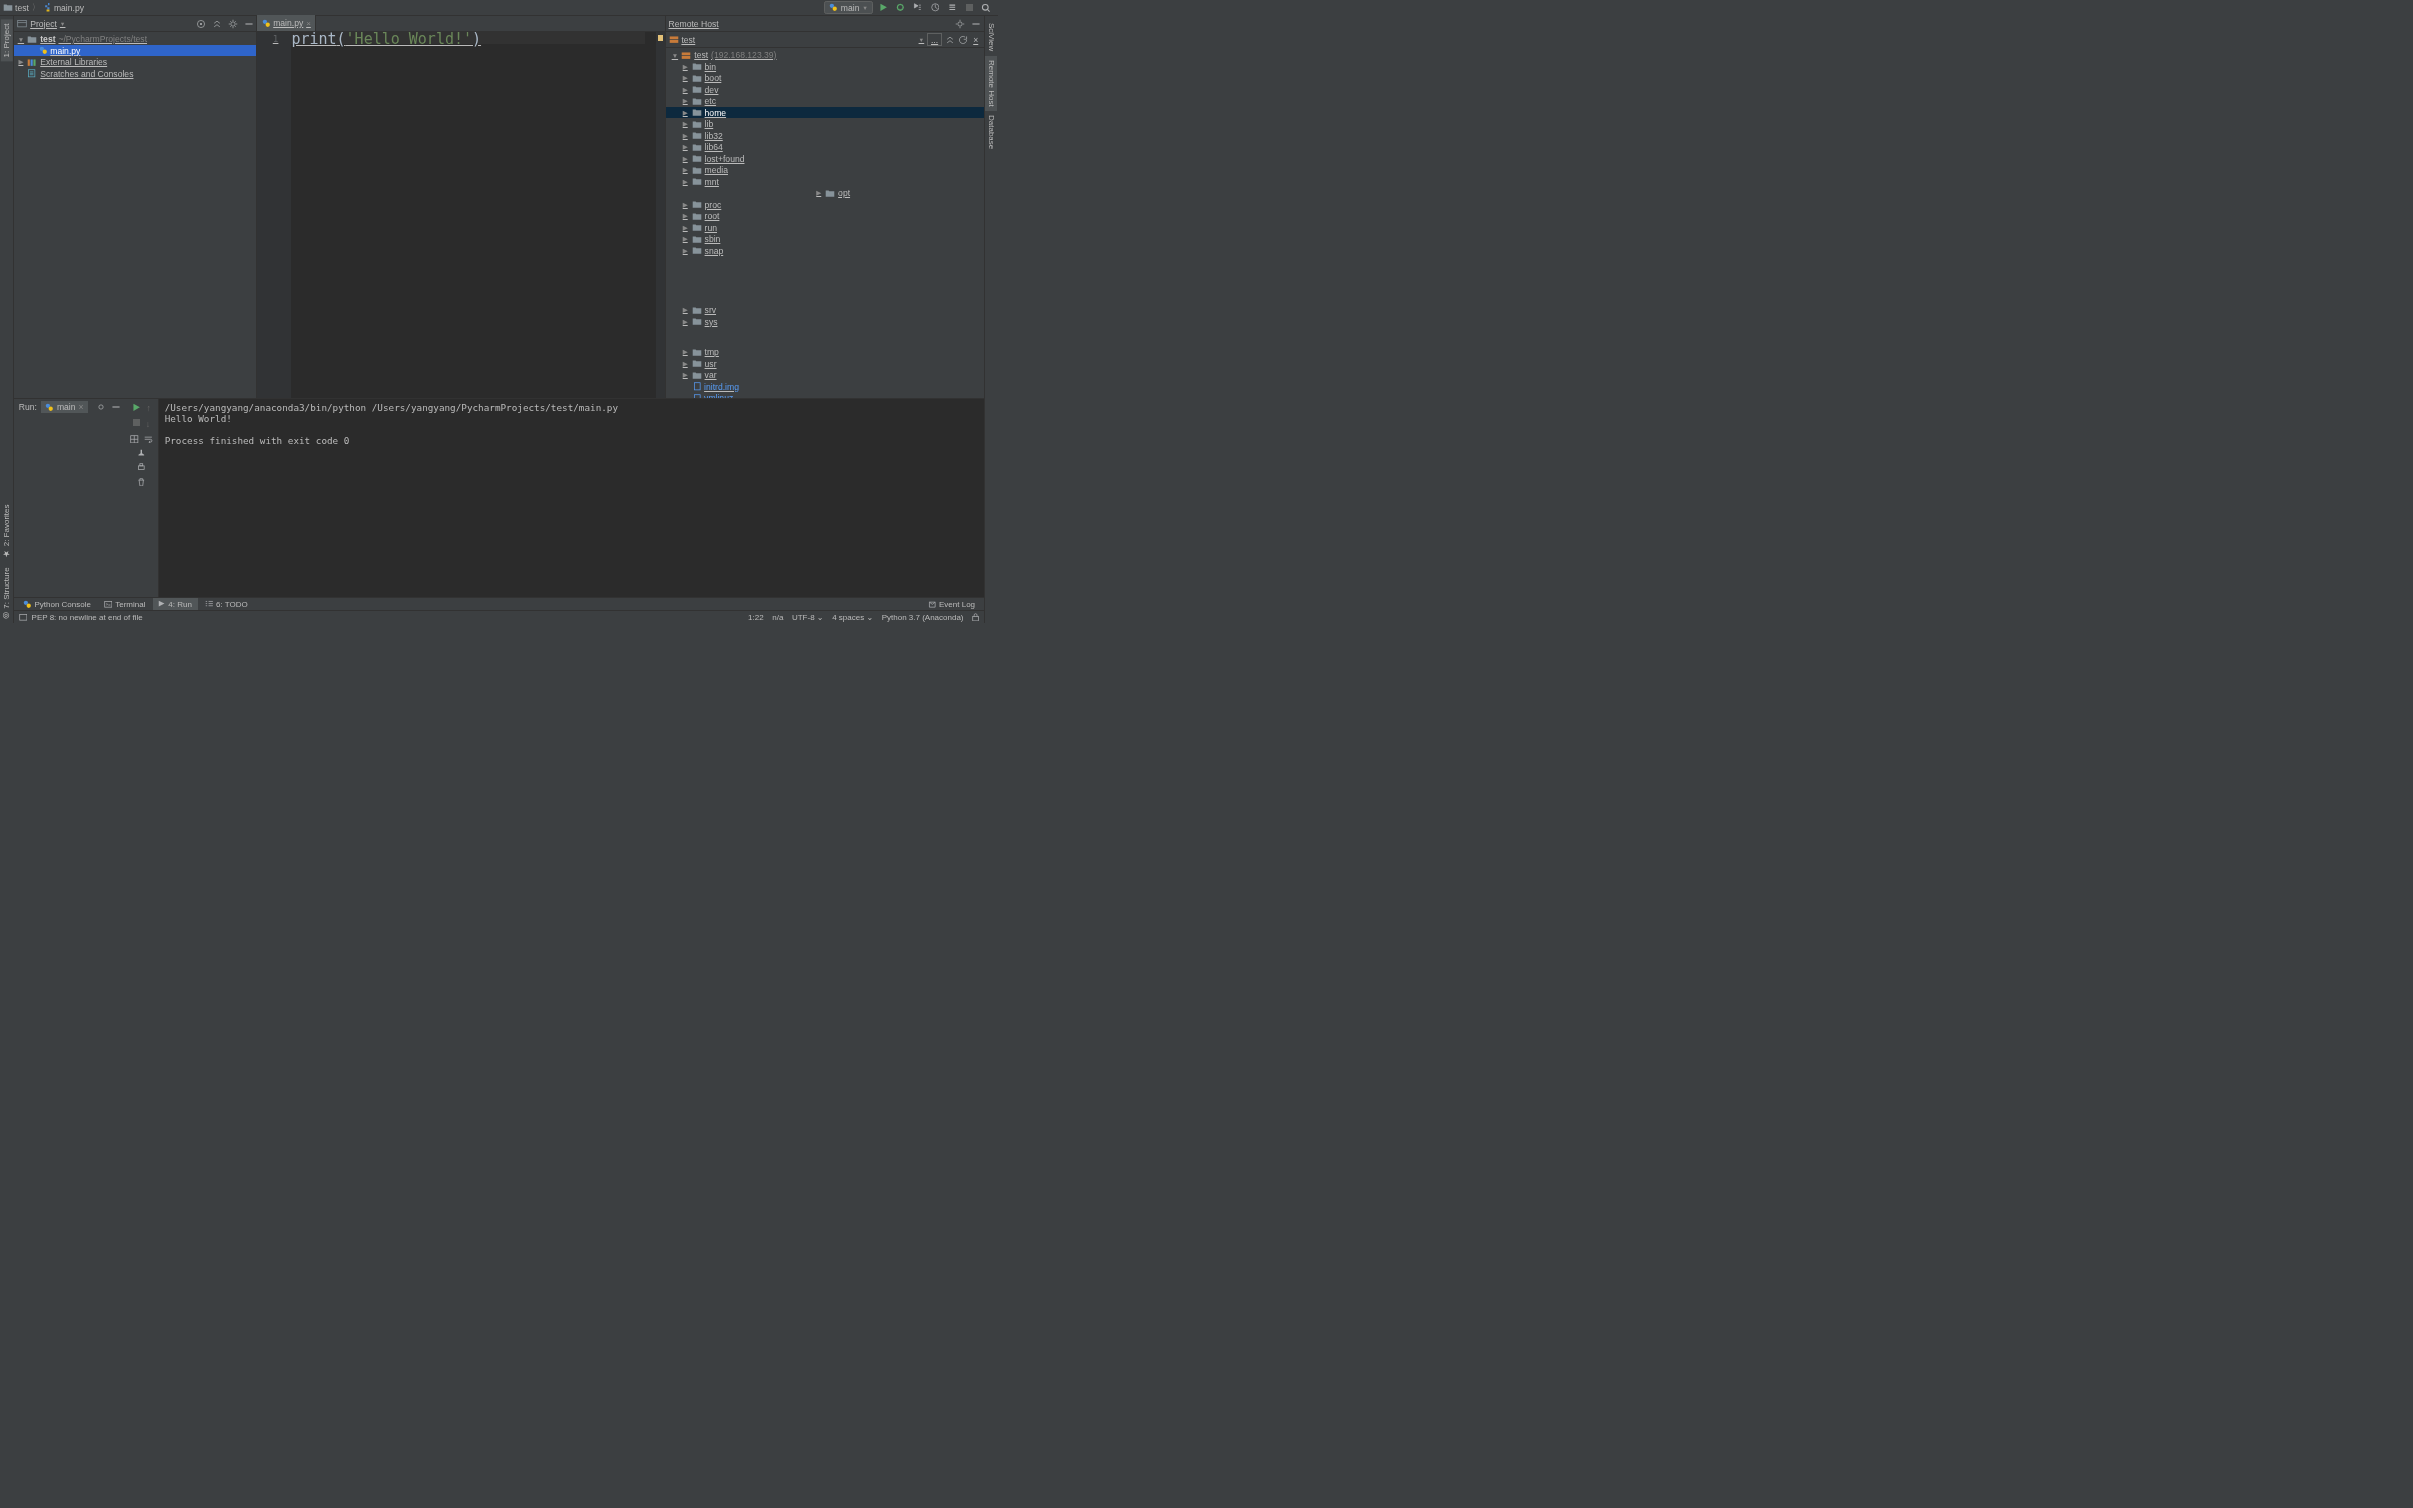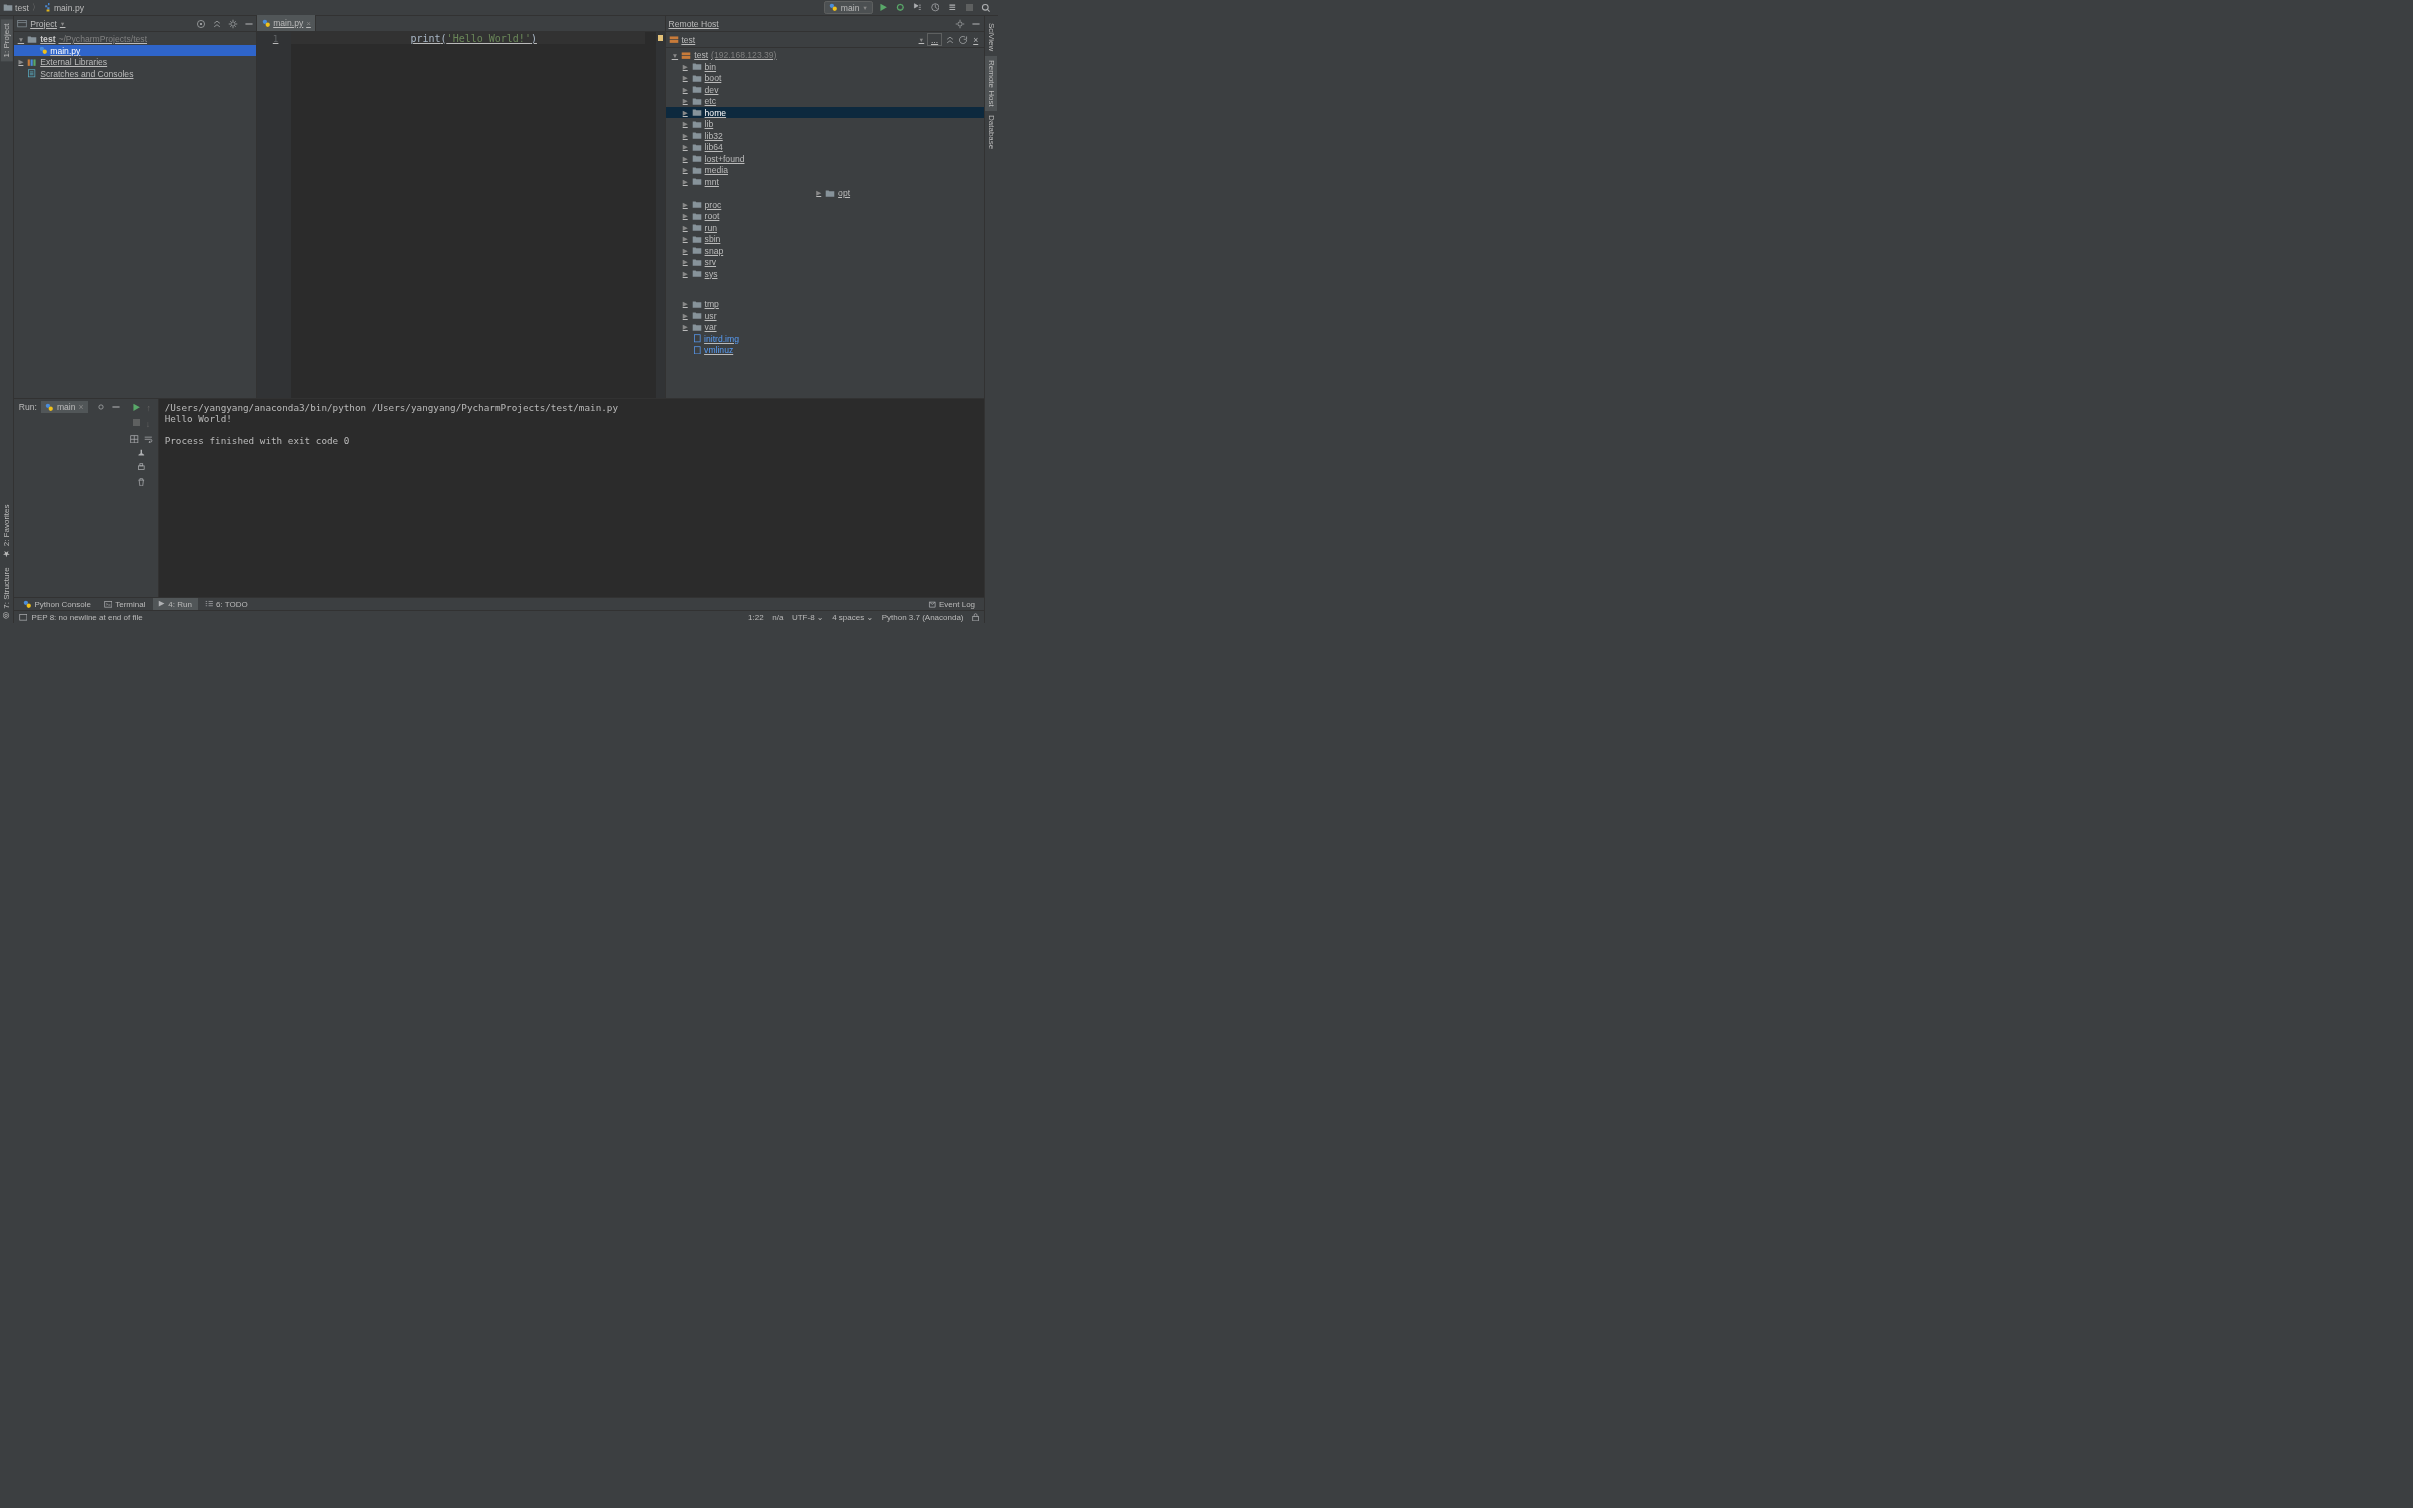--- a/index.html
+++ b/index.html
@@ -110,22 +110,22 @@
   border-right: 0.7px solid #323232;
 }
 .editor-tab .close { color: #888; font-size: 8px;}
 .editor-body { flex: 1; display: flex; position: relative; }
 .gutter {
   width: 34px; background: #313335; color: #606366;
   padding-top: 0.7px; font-family: Menlo, Consolas, monospace; font-size: 9.3px;
   text-align: right; padding-right: 13px;
 }
 .code {
-  flex: 1; font-family: Menlo, Consolas, monospace; font-size: 10px;
-  padding-top: 0.7px; line-height: 12.2px; color: #a9b7c6; position: relative; text-align: center;
+  flex: 1; font-family: Menlo, Consolas, monospace; font-size: 15px;
+  padding-top: 0.7px; line-height: 12.2px; color: #a9b7c6; position: relative;
 }
 .code .line { height: 12.2px; }
 .tok-fn { color: #a9b7c6; }
 .tok-paren { color: #a9b7c6; }
 .tok-str { color: #6a8759; }
 .cursor-line-bg { position: absolute; left: 0; right: 11.5px; top: 0; height: 12.2px; background: #323232; }
 .marker-stripe { width: 8.6px; background: #313335; position: relative;}
 .marker { position: absolute; right: 1.4px; width: 5.7px; height: 5.7px; top: 2.9px; background: #e2c077;}
 
 
@@ -537,21 +537,21 @@
                 </svg>
                 <span>sbin</span>
               </div>
               <div class="remote-row" style="padding-left: 16px;">
                 <span class="tree-arrow" style="color:#888;font-size:6.5px">▶</span>
                 <svg width="10" height="8.6" viewBox="0 0 14 12">
                   <path fill="#87939a" d="M1 2h4l1 1h7v8H1z"></path>
                 </svg>
                 <span>snap</span>
               </div>
-              <div class="remote-row" style="padding-left: 16px;">
+              <div class="remote-row" style="padding-left: 16px; margin-top: 48px;">
                 <span class="tree-arrow" style="color:#888;font-size:6.5px">▶</span>
                 <svg width="10" height="8.6" viewBox="0 0 14 12">
                   <path fill="#87939a" d="M1 2h4l1 1h7v8H1z"></path>
                 </svg>
                 <span>srv</span>
               </div>
               <div class="remote-row" style="padding-left: 16px;">
                 <span class="tree-arrow" style="color:#888;font-size:6.5px">▶</span>
                 <svg width="10" height="8.6" viewBox="0 0 14 12">
                   <path fill="#87939a" d="M1 2h4l1 1h7v8H1z"></path>

